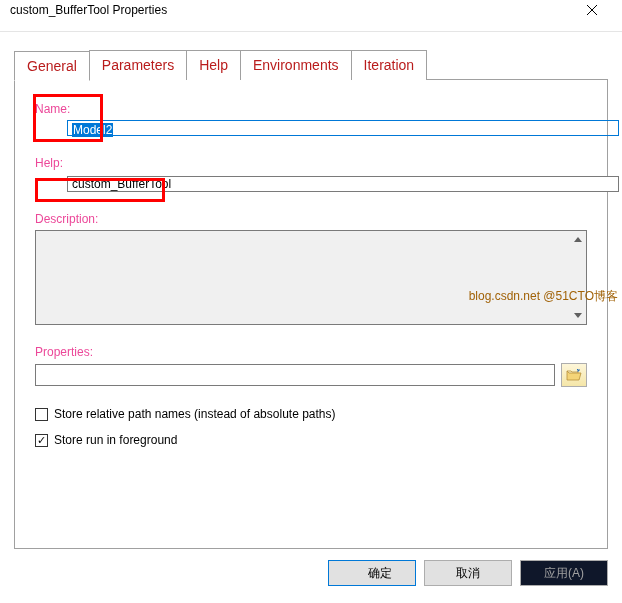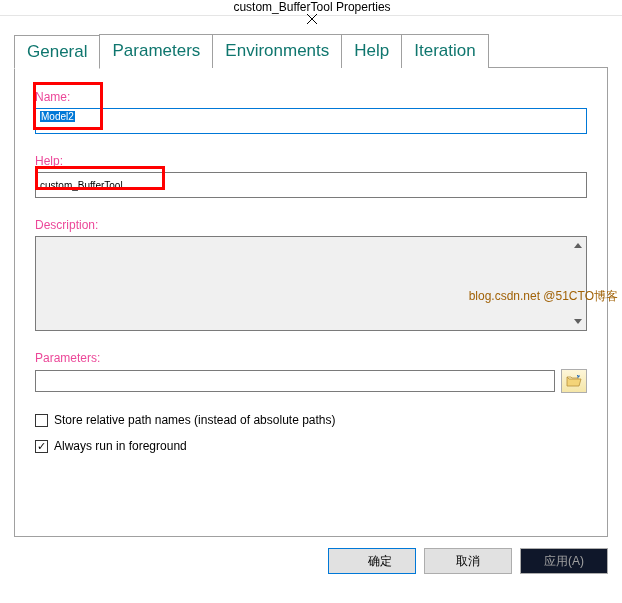--- a/index.html
+++ b/index.html
@@ -1,31 +1,31 @@
 <!DOCTYPE html>
 <html><head>
   <meta charset="utf-8">
   <style>
     * { box-sizing: border-box; font-family: "Microsoft YaHei", "Segoe UI", Tahoma, sans-serif; }
     body { margin: 0; padding: 0; background: #fff; width: 622px; height: 603px; overflow: hidden; }
     
-    .titlebar { height: 16px; display: flex; align-items: center; padding: 0 8px 11px 10px; border-bottom: 1px solid #e5e5e5; flex-direction: column; }
+    .titlebar { height: 32px; display: flex; align-items: center; padding: 0 8px 11px 10px; border-bottom: 1px solid #e5e5e5; }
     .titlebar-text { font-size: 12px; color: #000; flex: 1; }
     .close-btn { width: 45px; height: 28px; display: flex; align-items: center; justify-content: center; cursor: pointer; }
     
     .tabs { display: flex; margin: 18px 0 0 14px; position: relative; z-index: 2; }
-    .tab { padding: 6px 12px; font-size: 17px; color: #0f766e; background: #fff; border: 1px solid #a0a0a0; border-bottom: none; margin-right: -1px; cursor: pointer; }
+    .tab { padding: 6px 12px; font-size: 14px; color: #b91c1c; background: #fff; border: 1px solid #a0a0a0; border-bottom: none; margin-right: -1px; cursor: pointer; }
     .tab.active { border-bottom: 1px solid #fff; position: relative; top: 1px; }
     .tab:not(.active) { background: #fff; border-top: 1px solid #a0a0a0; }
     
     .panel { margin: 0 14px 0 14px; border: 1px solid #a0a0a0; padding: 22px 20px 18px 20px; position: relative; top: -1px; height: 470px; }
     
     .field { margin-bottom: 20px; }
     .field-label { font-size: 12px; color: #ec4899; margin-bottom: 4px; display: block; }
-    .text-input { width: 100%; height: 26px; border: 1px solid #7a7a7a; font-size: 10px; padding: 2px 4px; }
+    .text-input { width: 100%; height: 16px; border: 1px solid #7a7a7a; font-size: 12px; padding: 2px 4px; margin-left: 32px; }
     .text-input.focused { border: 1px solid #0078d7; outline: none; }
     .selected-text { background: #0078d7; color: #fff; padding: 0 1px; }
     
     .name-highlight { position: absolute; border: 3px solid #ff0000; pointer-events: none; }
     .name-box { left: 18px; top: 14px; width: 70px; height: 48px; }
     .label-box { left: 20px; top: 98px; width: 130px; height: 24px; }
     
     .desc-area { width: 100%; height: 95px; border: 1px solid #7a7a7a; background: #f0f0f0; position: relative; }
     .scrollbar-track { position: absolute; right: 0; top: 0; bottom: 0; width: 17px; background: #f0f0f0; display: flex; flex-direction: column; justify-content: space-between; }
     .scroll-arrow { height: 17px; display: flex; align-items: center; justify-content: center; color: #606060; }
@@ -53,22 +53,22 @@
   <div class="close-btn">
     <svg width="10" height="10" viewBox="0 0 10 10">
         <path d="M0 0 L10 10 M10 0 L0 10" stroke="#000" stroke-width="1"></path>
       </svg>
   </div>
 </div>
 
 <div class="tabs">
   <div class="tab active">General</div>
   <div class="tab">Parameters</div>
+  <div class="tab">Help</div>
   <div class="tab">Environments</div>
-  <div class="tab">Help</div>
   <div class="tab">Iteration</div>
 </div>
 
 <div class="panel">
   <div class="name-highlight name-box"></div>
   <div class="name-highlight label-box"></div>
 
   <div class="field">
     <span class="field-label">Name:</span>
     <div class="text-input focused"><span class="selected-text">Model2</span></div>
@@ -91,21 +91,21 @@
         <div class="scroll-arrow">
           <svg width="8" height="5" viewBox="0 0 8 5">
               <path d="M0 0 L4 5 L8 0 Z" fill="#606060"></path>
             </svg>
         </div>
       </div>
     </div>
   </div>
 
   <div class="field">
-    <span class="field-label">Parameters:</span>
+    <span class="field-label">Properties:</span>
     <div class="stylesheet-row">
       <div class="stylesheet-input"></div>
       <div class="browse-btn">
         <svg width="16" height="14" viewBox="0 0 16 14">
           <path d="M1 3 L1 12 L13 12 L15 5 L3 5 L1 3 Z" fill="#f4d478" stroke="#b8913a" stroke-width="0.8"></path>
           <path d="M1 3 L5 3 L6 4 L12 4 L12 5" fill="none" stroke="#b8913a" stroke-width="0.8"></path>
           <path d="M11 1 L13 3 M13 1 L13 3 L11 3" fill="none" stroke="#2a6fb5" stroke-width="1"></path>
         </svg>
       </div>
     </div>
@@ -113,21 +113,21 @@
 
   <div class="checkbox-row">
     <div class="checkbox"></div>
     <span>Store relative path names (instead of absolute paths)</span>
   </div>
 
   <div class="checkbox-row">
     <div class="checkbox">
         <span class="checkmark">✓</span>
       </div>
-    <span>Always run in foreground</span>
+    <span>Store run in foreground</span>
   </div>
 </div>
 
 <div class="button-row">
   <div class="dlg-btn default">确定</div>
   <div class="dlg-btn">取消</div>
   <div class="dlg-btn disabled">应用(A)</div>
 </div>
 
 <div class="watermark">blog.csdn.net  @51CTO博客</div>

